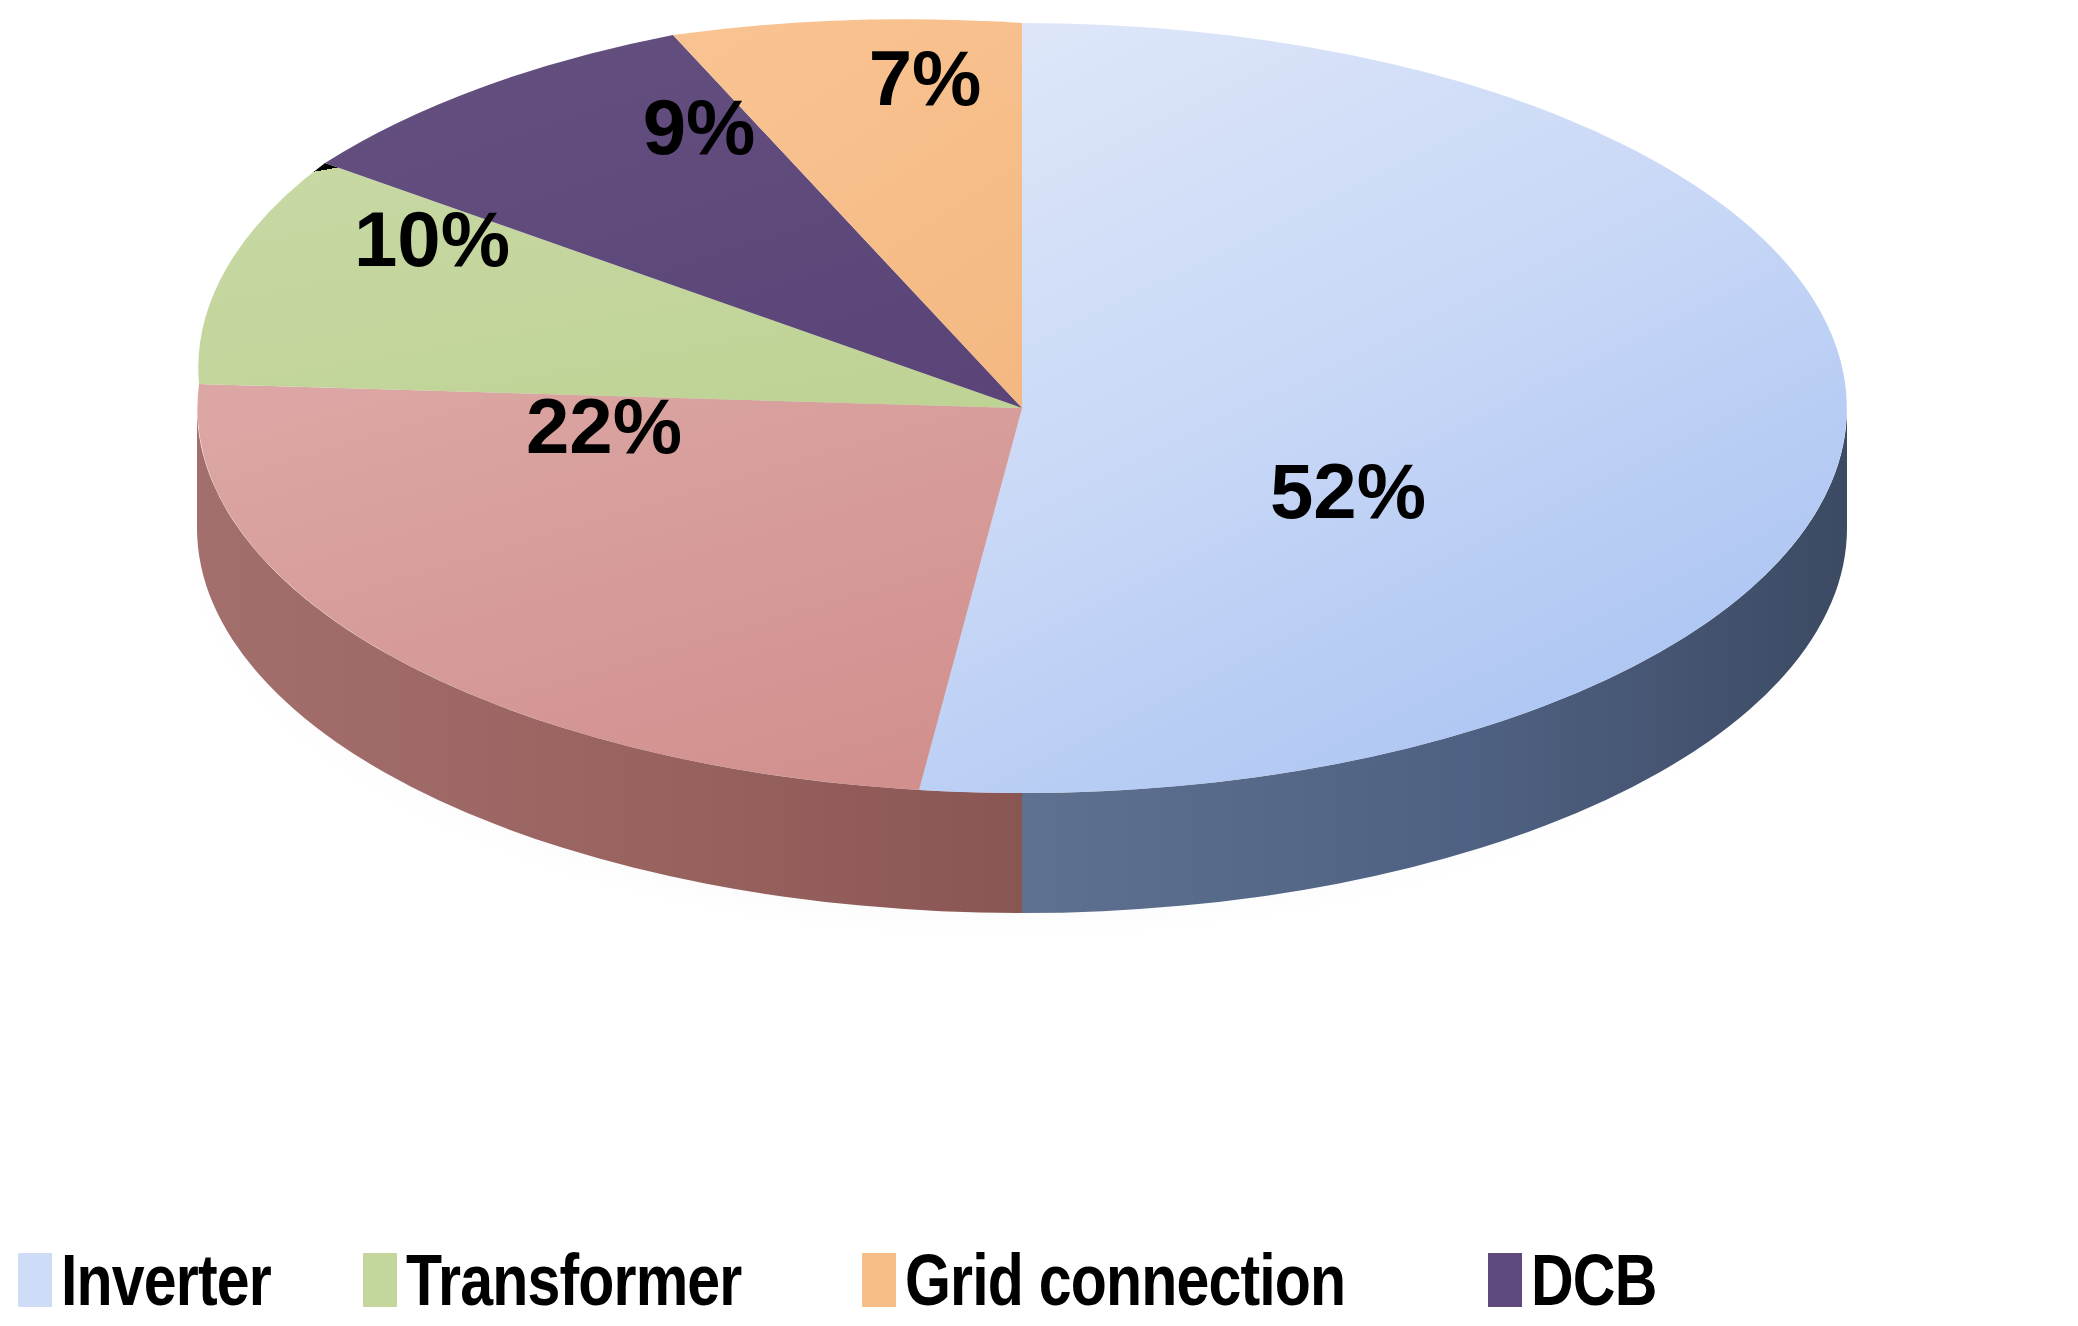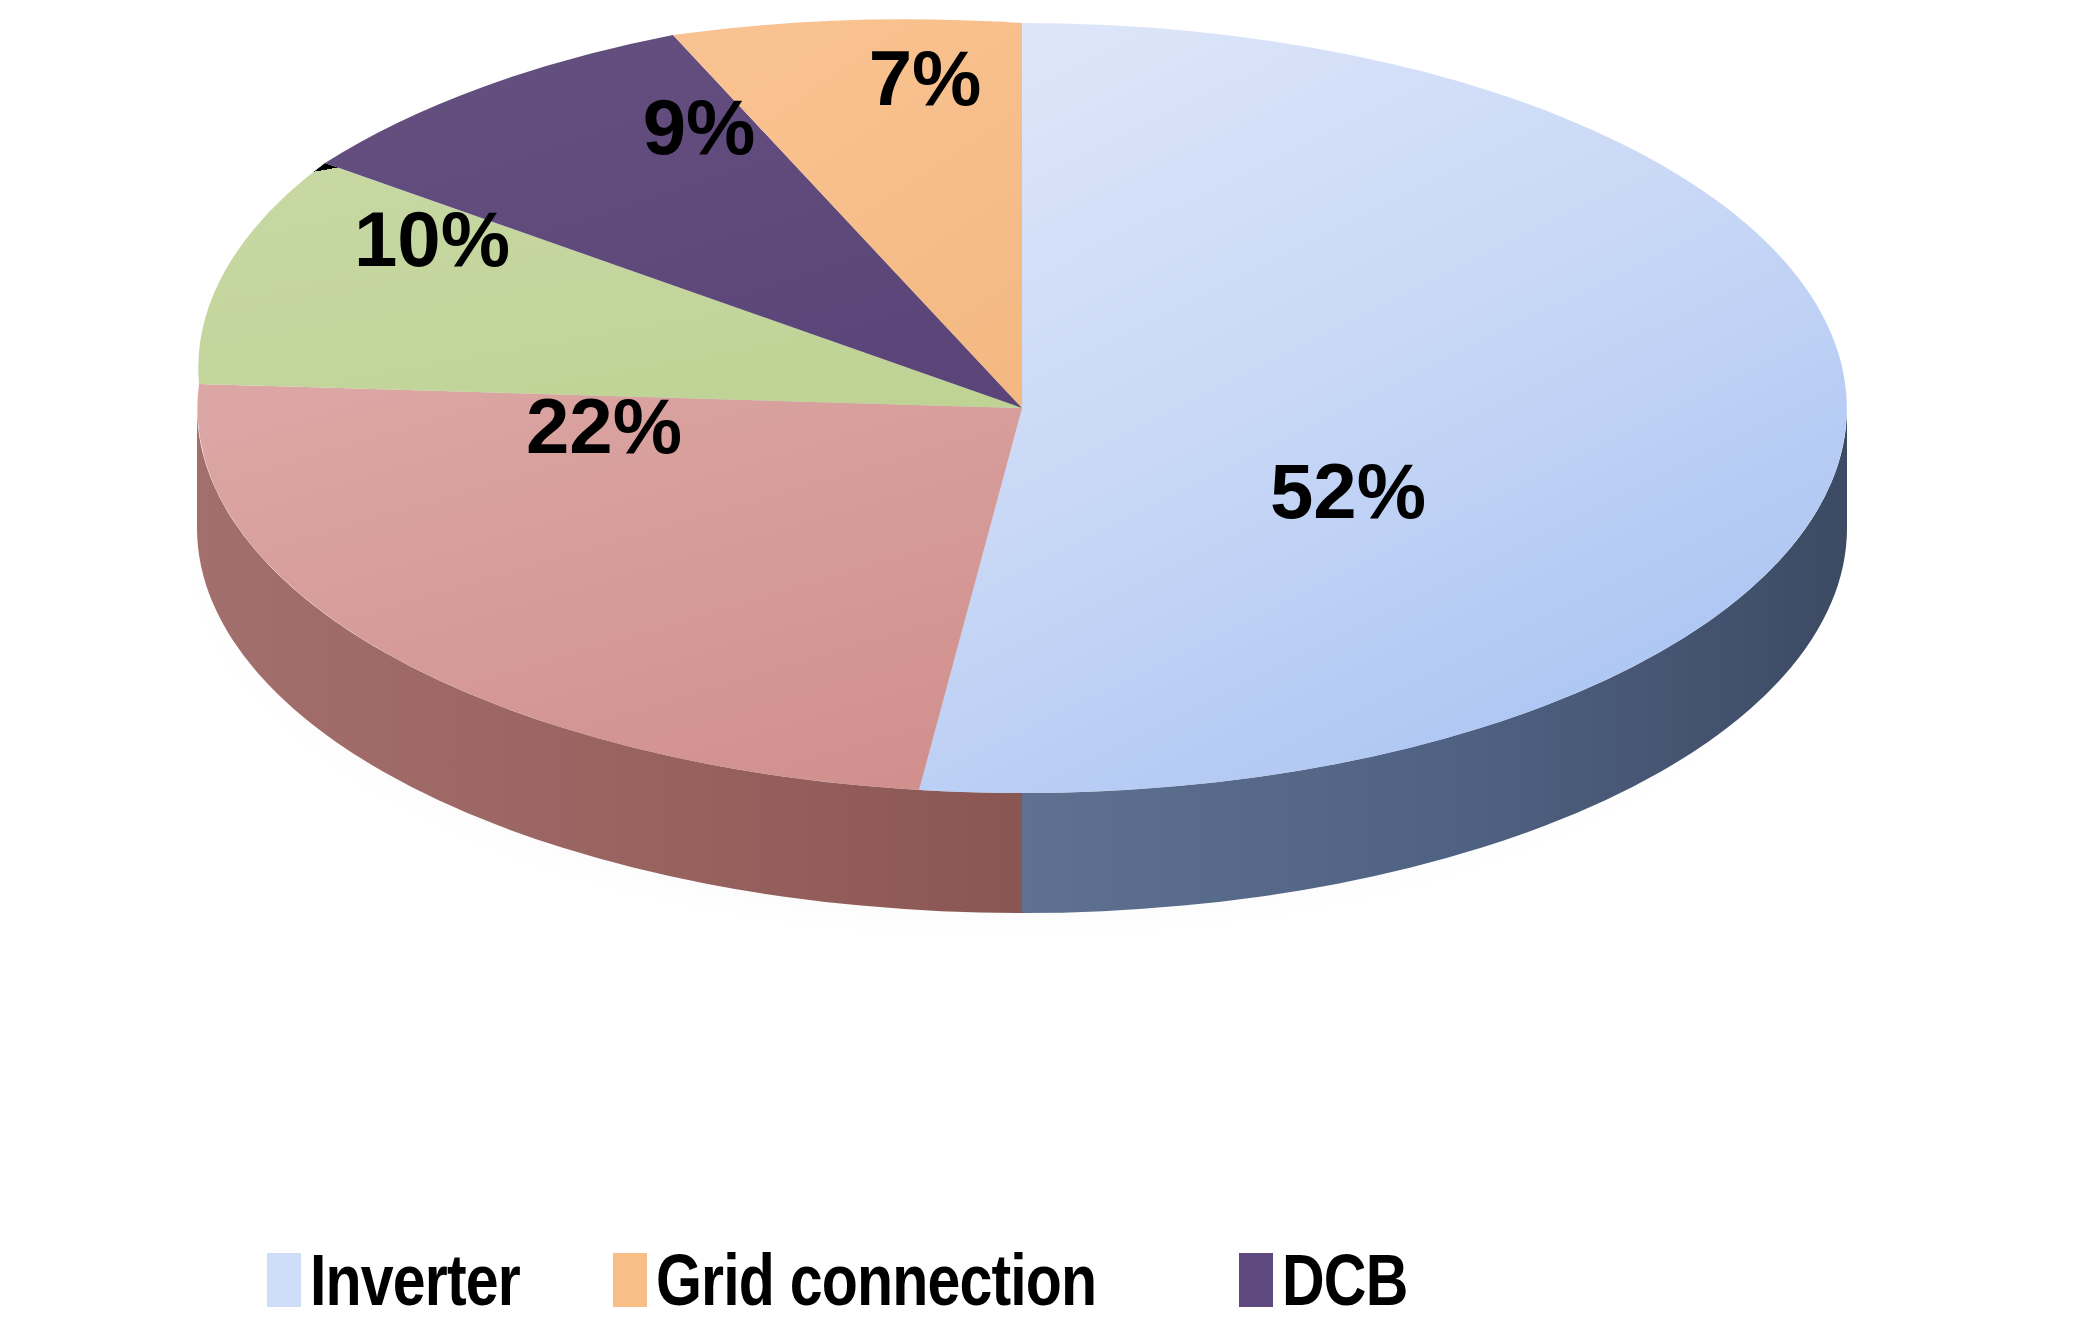--- a/index.html
+++ b/index.html
@@ -150,20 +150,24 @@
   </svg>
 
   <div id="legend">
 
     <div class="legend-item">
       <span class="legend-swatch" style="background:#cfdcf7;"></span>
       <span class="legend-label">Inverter</span>
     </div>
 
 
+    <div class="legend-item">
+      <span class="legend-swatch" style="background:#c3d69b;"></span>
+      <span class="legend-label">Transformer</span>
+    </div>
 
     <div class="legend-item">
       <span class="legend-swatch" style="background:#f7be88;"></span>
       <span class="legend-label">Grid connection</span>
     </div>
 
     <div class="legend-item">
       <span class="legend-swatch" style="background:#5f4a7f;"></span>
       <span class="legend-label">DCB</span>
     </div>

